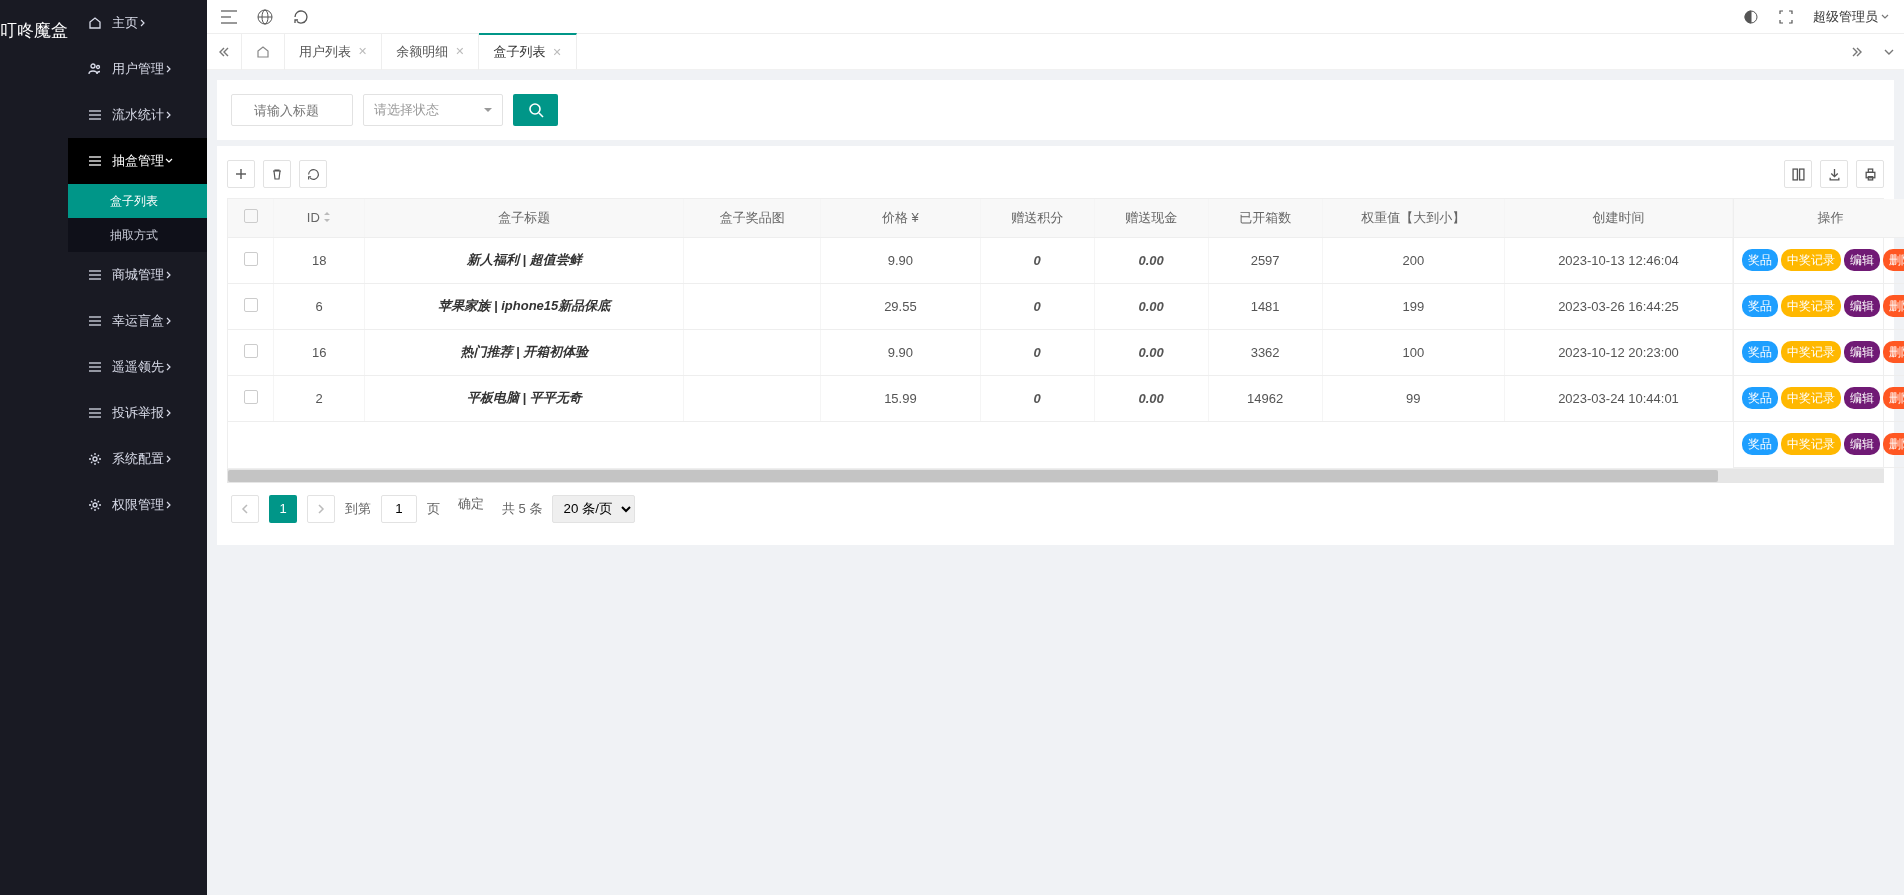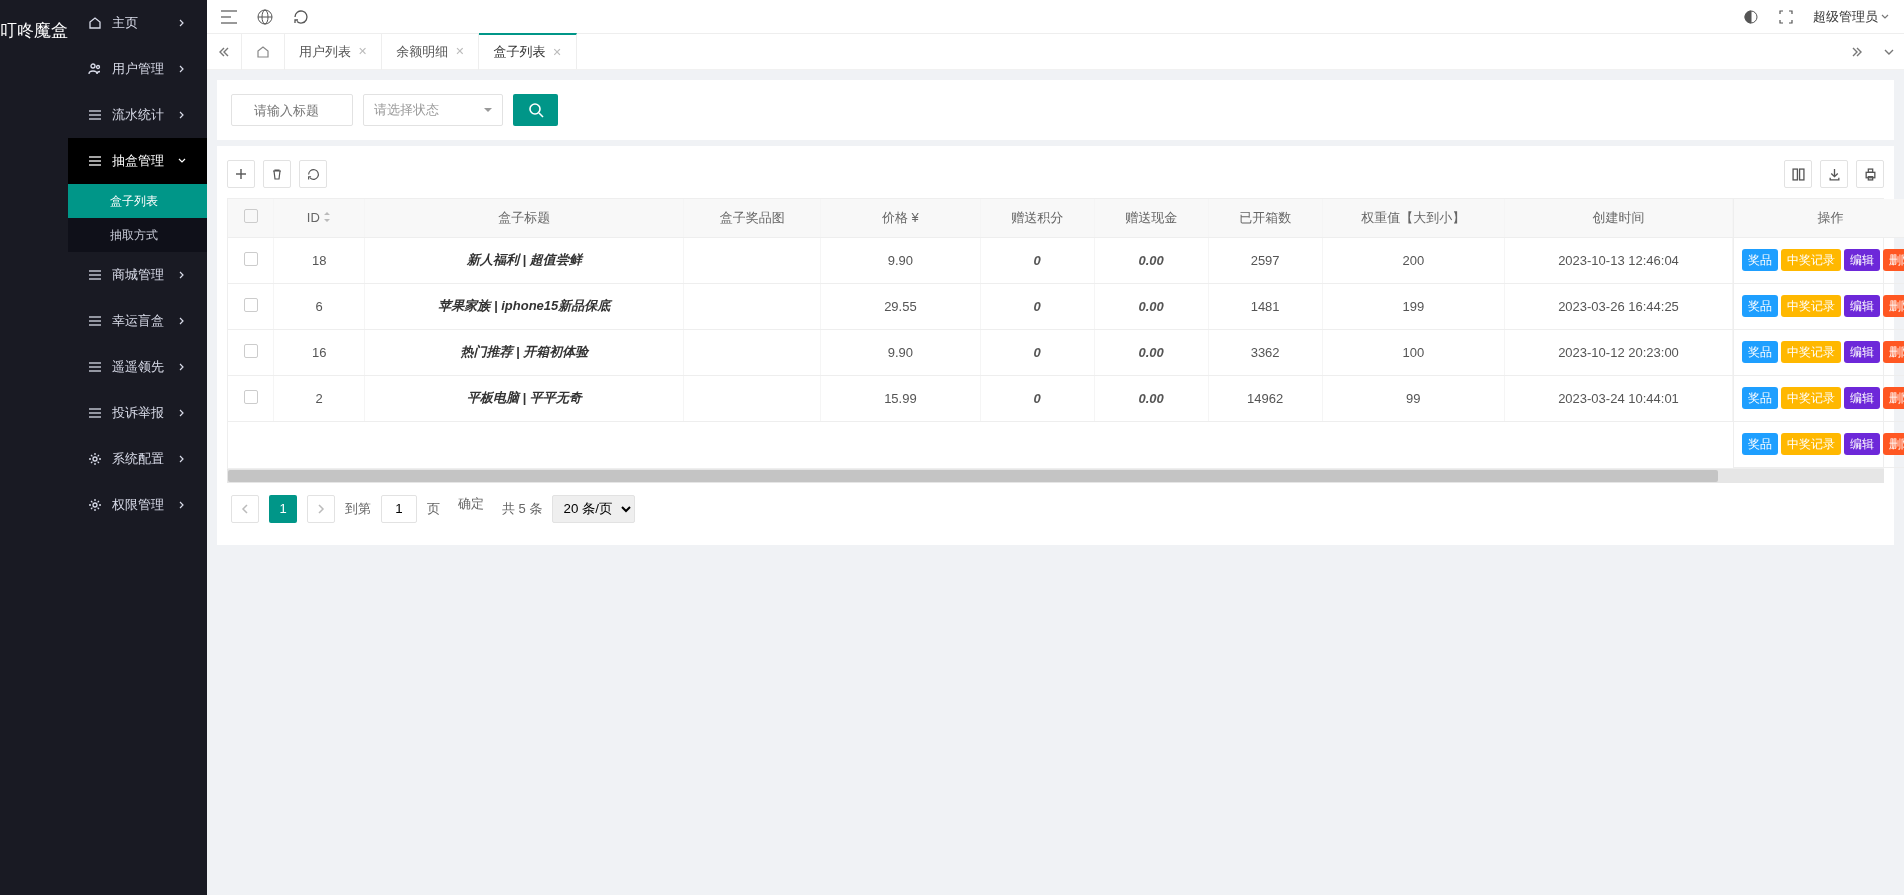--- a/index.html
+++ b/index.html
@@ -1,21 +1,21 @@
 <!DOCTYPE html>
 <html><head>
 <meta charset="utf-8">
 <style>
 *{margin:0;padding:0;box-sizing:border-box;font-family:-apple-system,"Helvetica Neue",Arial,sans-serif}
 body{background:#f0f2f5;color:#333;font-size:13px;overflow:hidden}
 .layout{display:flex;height:100vh}
 .sidebar{width:207px;background:#191a23;color:#fff;display:flex;flex-direction:row}
 .logo{height:60px;display:flex;align-items:center;justify-content:center;font-size:17px;color:#fff}
 .menu{flex:1;overflow:auto}
-.menu-item{display:flex;align-items:center;justify-content:space-between;padding:0 20px;height:46px;cursor:pointer;color:#d8dbe8;font-size:13px}
+.menu-item{display:flex;align-items:center;justify-content:flex-start;padding:0 20px;height:46px;cursor:pointer;color:#d8dbe8;font-size:13px}
 .menu-item .mi-left{display:flex;align-items:center;gap:10px}
 .menu-item.active{background:#000;color:#fff}
 .submenu{background:#0f1019}
 .sub-item{padding:0 20px 0 42px;height:34px;display:flex;align-items:center;color:#c5c8d4;cursor:pointer;font-size:12px}
 .sub-item.active{background:#009688;color:#fff}
 .ico{width:14px;height:14px;display:inline-block}
 .chev{width:10px;height:10px}
 .main{flex:1;display:flex;flex-direction:column;min-width:0}
 .topbar{height:34px;background:#fff;display:flex;align-items:center;justify-content:space-between;padding:0 14px;border-bottom:1px solid #eee}
 .tb-left,.tb-right{display:flex;align-items:center;gap:20px}
@@ -40,24 +40,24 @@
 .table-wrap{display:flex;border:1px solid #eee}
 .table-main{flex:1;min-width:0;overflow-x:auto}
 table{border-collapse:collapse;width:100%;font-size:13px}
 th,td{border-bottom:1px solid #eee;border-right:1px solid #f5f5f5;padding:0 8px;text-align:center;white-space:nowrap}
 th{height:38px;background:#f8f8f8;color:#666;font-weight:400}
 td{height:46px;color:#555}
 .title-cell{font-style:italic;font-weight:600;color:#333}
 .bold{font-weight:700;font-style:italic}
 .chk{width:14px;height:14px;border:1px solid #ccc;border-radius:2px;display:inline-block;cursor:pointer}
 .table-fixed{width:150px;border-left:1px solid #eee}
-.opbtn{display:inline-block;height:22px;line-height:22px;padding:0 6px;color:#fff;border-radius:3px;font-size:12px;cursor:pointer}
+.opbtn{display:inline-block;height:22px;line-height:22px;padding:0 6px;color:#fff;border-radius:10px;font-size:12px;cursor:pointer}
 .op-blue{background:#1E9FFF}
 .op-orange{background:#FFB800}
-.op-green{background:#6d28d9}
+.op-green{background:#701a75}
 .op-red{background:#FF5722}
 .ops{display:flex;gap:3px;justify-content:center}
 .scroller{height:14px;background:#e6e6e6;display:flex;align-items:center;padding:1px}
 .scroller .bar{height:12px;background:#c4c4c4;border-radius:2px}
 .pager{display:flex;align-items:center;gap:10px;padding:12px 4px;font-size:13px;color:#666}
 .pg-btn{width:28px;height:28px;border:1px solid #e2e2e2;display:flex;align-items:center;justify-content:center;border-radius:2px;cursor:pointer;color:#888}
 .pg-cur{width:28px;height:28px;background:#009688;color:#fff;display:flex;align-items:center;justify-content:center;border-radius:2px}
 .pg-inp{width:36px;height:28px;border:1px solid #e2e2e2;border-radius:2px;text-align:center}
 .pg-confirm{height:28px;padding:0 8px;cursor:pointer}
 .pg-sel{height:28px;border:1px solid #e2e2e2;border-radius:2px;padding:0 6px}

